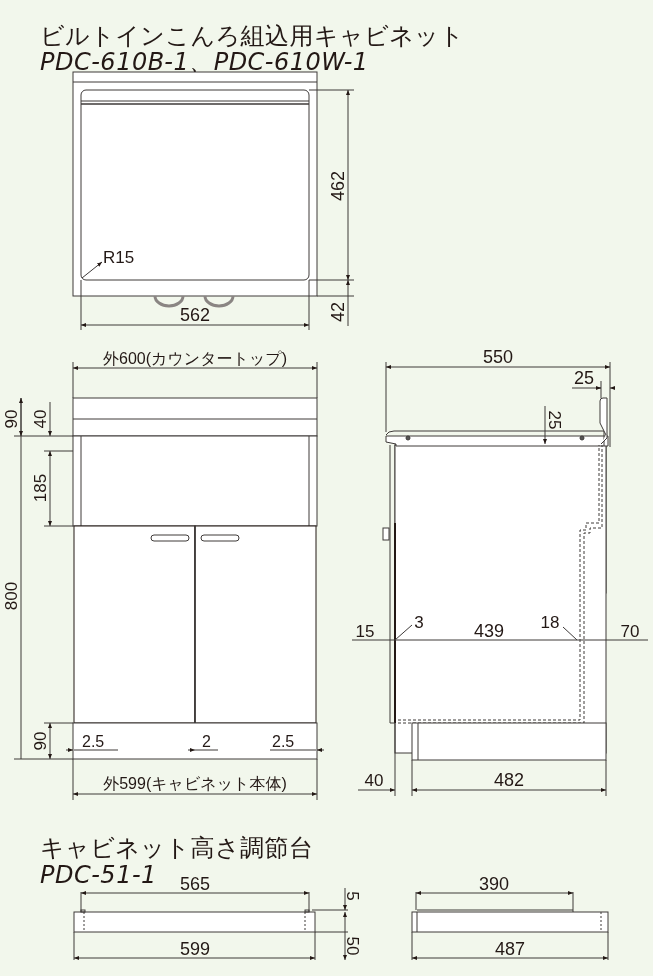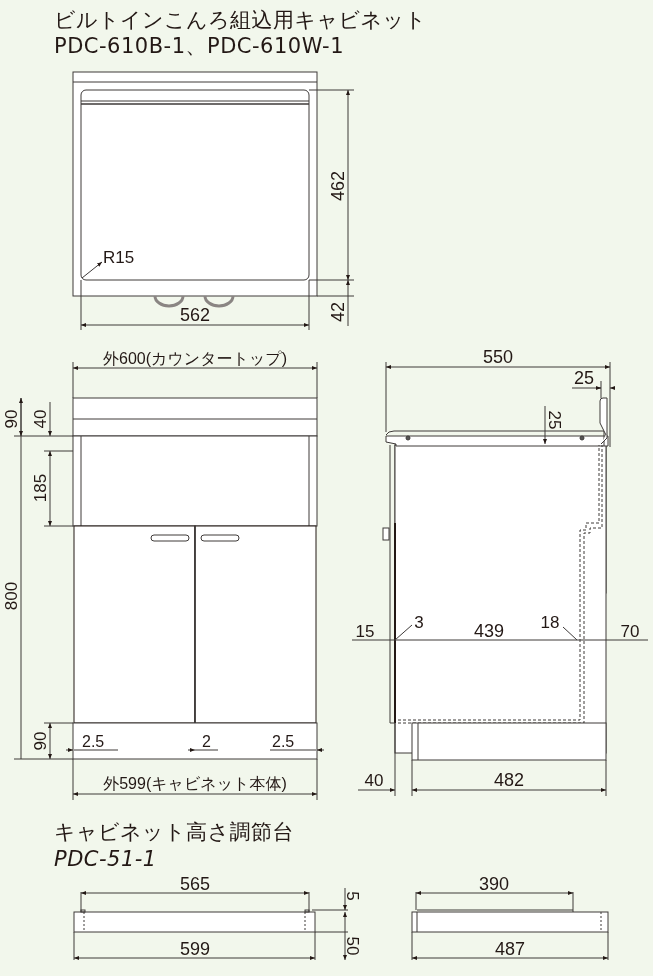--- a/index.html
+++ b/index.html
@@ -1,25 +1,25 @@
 <!DOCTYPE html>
 <html><head>
 <meta charset="utf-8">
 <style>
   html,body{margin:0;padding:0;}
   body{width:653px;height:976px;background:#f2f7ec;position:relative;overflow:hidden;font-family:"DejaVu Sans","Liberation Sans",sans-serif;color:#231815;}
-  .title{position:absolute;left:54px;font-size:21px;line-height:24px;letter-spacing:0.5px;white-space:nowrap;}
+  .title{position:absolute;left:40px;font-size:24px;line-height:24px;letter-spacing:0.5px;white-space:nowrap;margin-top:16px;}
   svg{position:absolute;left:0;top:0;}
   svg text{font-family:"Liberation Sans","DejaVu Sans",sans-serif;fill:#231815;}
 </style>
 </head>
 <body>
 
 <div class="title" style="top:8px;">ビルトインこんろ組込用キャビネット</div>
-<div class="title" style="top:34px;">PDC-610B-1、PDC-610W-1</div>
+<div class="title" style="top:34px;font-style:italic;">PDC-610B-1、PDC-610W-1</div>
 <div class="title" style="top:820px;">キャビネット高さ調節台</div>
 <div class="title" style="top:847px;font-style:italic;">PDC-51-1</div>
 
 <svg width="653" height="976" viewBox="0 0 653 976">
   <defs>
     <marker id="arr" markerWidth="6" markerHeight="6" refX="5" refY="3" orient="auto-start-reverse">
       <path d="M0,1 L5,3 L0,5" fill="#231815"></path>
     </marker>
   </defs>
 

